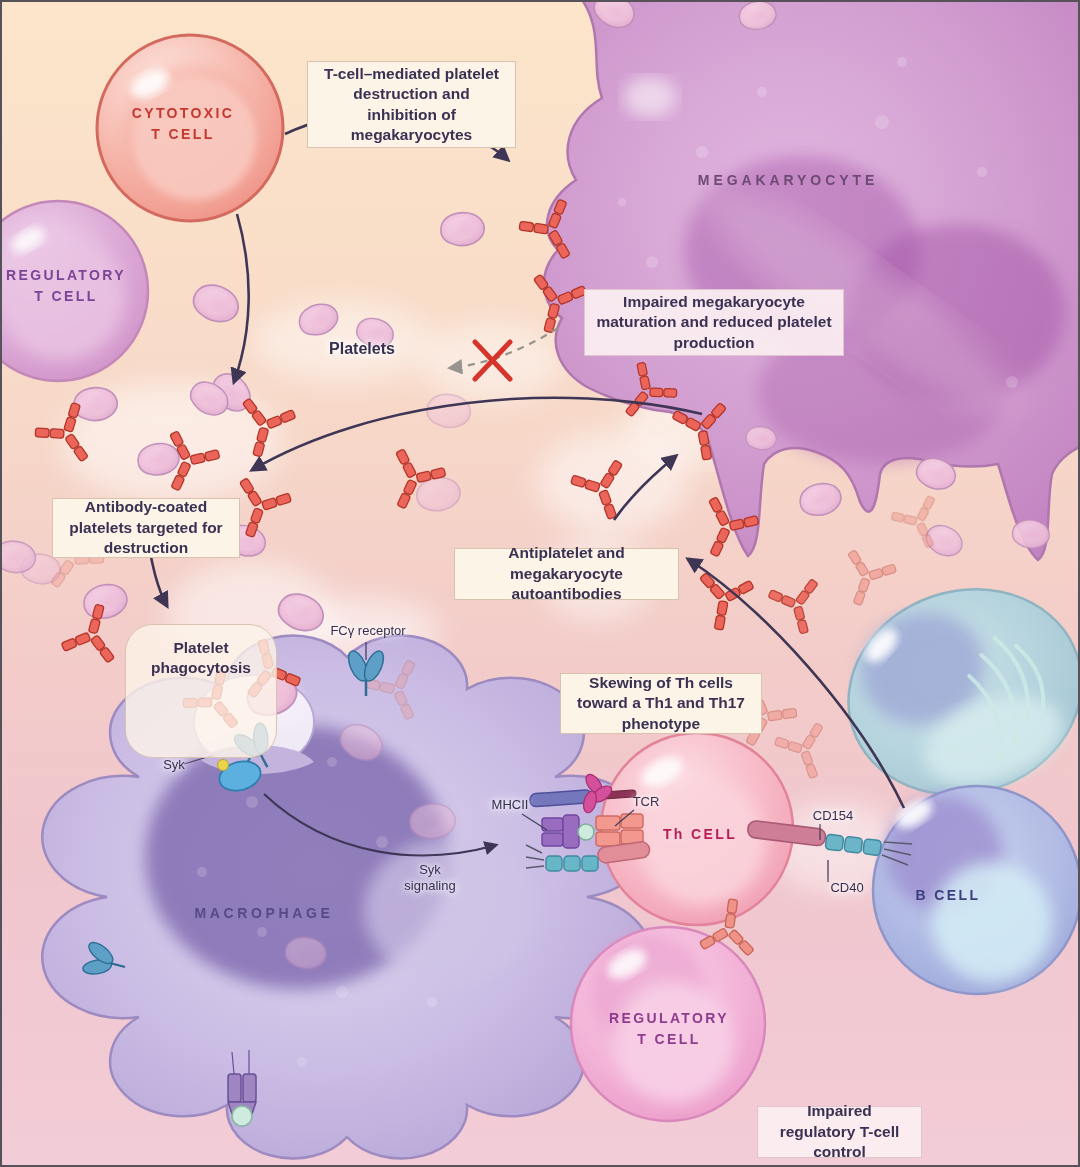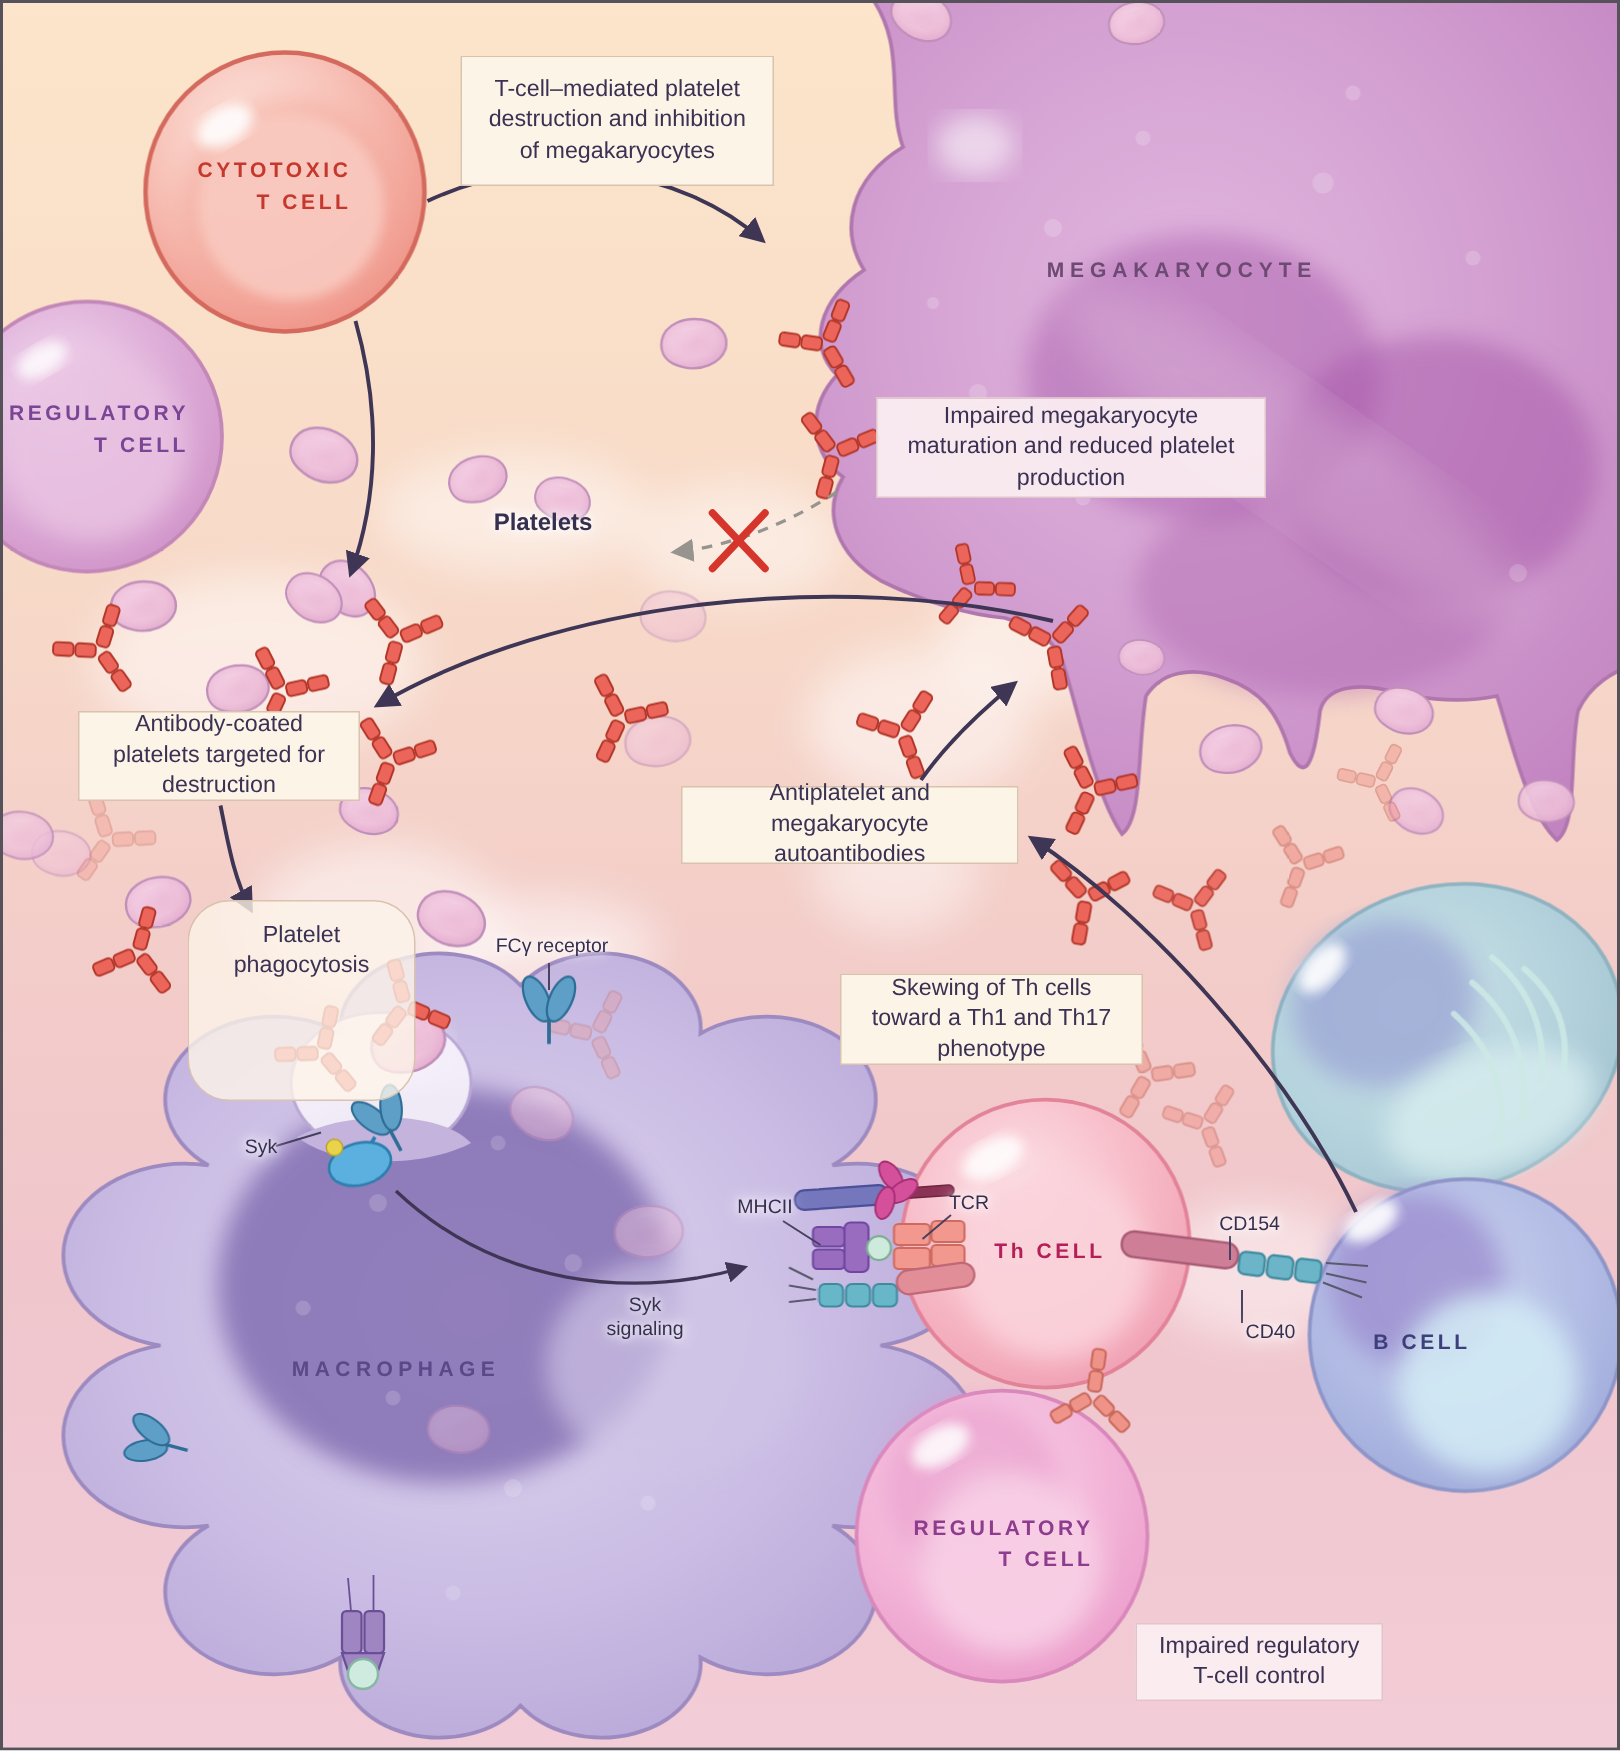--- a/index.html
+++ b/index.html
@@ -6,29 +6,30 @@
   .stage {
     position:relative; width:1080px; height:1167px; overflow:hidden;
     box-sizing:border-box; border:2px solid #56525a;
     background:linear-gradient(180deg,#fce5cb 0%,#fae0c9 16%,#f7d8c8 36%,#f3cdc9 54%,#f0c6cc 72%,#f1c9d3 88%,#f2ccd6 100%);
     font-family:"Liberation Sans", sans-serif;
   }
   svg.art { position:absolute; left:0; top:0; }
   .callout {
     position:absolute; box-sizing:border-box;
     background:#fdf4e8; border:1px solid #d9c2ae;
-    color:#3a3153; font-weight:normal; font-size:15.5px; line-height:1.32;
+    color:#3a3153; font-weight:bold; font-size:15.5px; line-height:1.32;
     text-align:center; display:flex; align-items:center; justify-content:center;
     padding:8px 10px;
+    margin-top:24px;
   }
   .callout.pinkish { background:rgba(251,238,241,0.93); border-color:#e0c6cc; }
   .callout.toptext { align-items:flex-start; padding-top:13px;border-radius:28px; }
   .cl {
     position:absolute; transform:translate(-50%,-50%);
-    font-weight:bold; letter-spacing:0.17em; text-align:right;
+    font-weight:bold; letter-spacing:0.17em; text-align:center;
     white-space:pre-line; line-height:1.5; font-size:14px;
   }
   .tag {
     position:absolute; transform:translate(-50%,-50%);
     color:#35304f; font-size:13px; text-align:center; white-space:pre-line; line-height:1.25;
     text-shadow:0 0 5px rgba(255,255,255,0.95), 0 0 10px rgba(255,255,255,0.85), 0 0 16px rgba(255,255,255,0.7);
   }
   .tag.bold { font-weight:bold; font-size:16px; }
   .ab-red { fill:#ec655a; stroke:#b23528; stroke-width:1.6; }
   .ab-salmon { fill:#ef9287; stroke:#c66557; stroke-width:1.6; }

